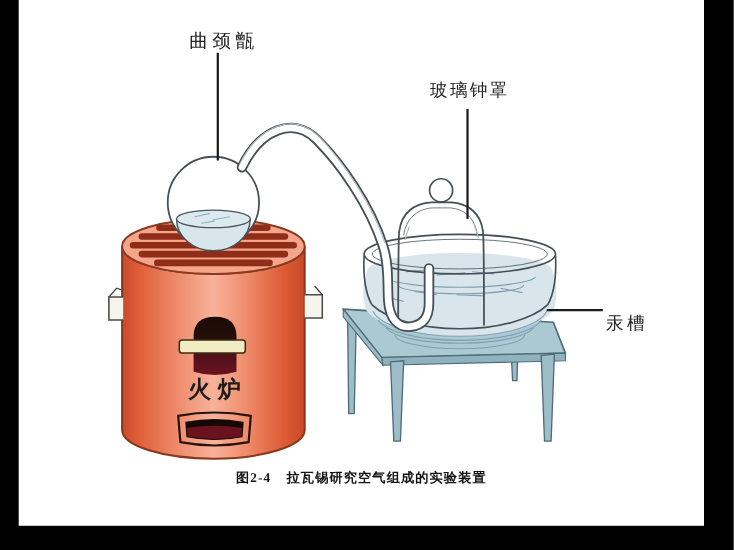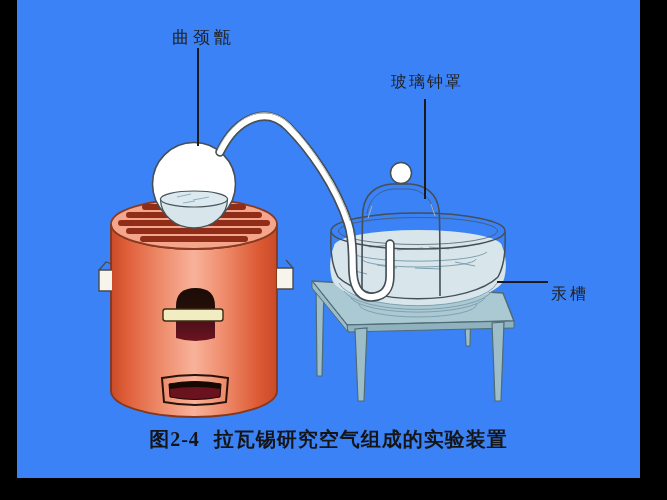--- a/index.html
+++ b/index.html
@@ -1,37 +1,37 @@
 <!DOCTYPE html>
 <html><head>
 <meta charset="utf-8">
 <style>
   html,body{margin:0;padding:0;}
   body{
     width:667px;height:500px;background:#000;position:relative;overflow:hidden;
     font-family:"Liberation Serif","DejaVu Serif",serif;
   }
   #canvas{
-    position:absolute;left:17px;top:0;width:623px;height:478px;background:#3b82f6;
+    position:absolute;left:17px;top:0;width:623px;height:478px;background:#ffffff;
   }
   #diagram-svg{position:absolute;left:0;top:0;}
   .lbl{
     position:absolute;color:#222;white-space:nowrap;
     font-family:"Liberation Serif","DejaVu Serif",serif;
   }
   .lbl-retort{left:155px;top:26px;font-size:17px;letter-spacing:4px;}
   .lbl-belljar{left:374px;top:72px;font-size:16px;letter-spacing:2px;}
   .lbl-trough{left:534px;top:284px;font-size:16px;letter-spacing:3px;}
   .lbl-furnace{
     left:146px;top:340px;width:70px;text-align:center;font-size:21px;
     letter-spacing:6px;font-weight:bold;color:#1c1c1c;
   }
   .caption{
     position:absolute;left:0;right:0;top:426px;text-align:center;
-    font-weight:bold;font-size:20px;color:#151515;letter-spacing:1px;
+    font-weight:bold;font-size:12px;color:#151515;letter-spacing:1px;
   }
   .caption .cap-num{margin-right:14px;}
 </style>
 </head>
 <body>
 
 <div id="canvas">
 
   <svg id="diagram-svg" width="623" height="478" viewBox="0 0 623 478">
     <defs>
@@ -130,18 +130,19 @@
     <g stroke="#1a1a1a" stroke-width="2">
       <line x1="181" y1="48" x2="181" y2="146"></line>
       <line x1="408" y1="99" x2="408" y2="199"></line>
       <line x1="480" y1="282" x2="531" y2="282"></line>
     </g>
   </svg>
 
   <div class="lbl lbl-retort">曲颈甑</div>
   <div class="lbl lbl-belljar">玻璃钟罩</div>
   <div class="lbl lbl-trough">汞槽</div>
+  <div class="lbl lbl-furnace">火炉</div>
 
   <div class="caption">
     <span class="cap-num">图2-4</span><span>拉瓦锡研究空气组成的实验装置</span>
   </div>
 
 </div>
 
 </body></html>

